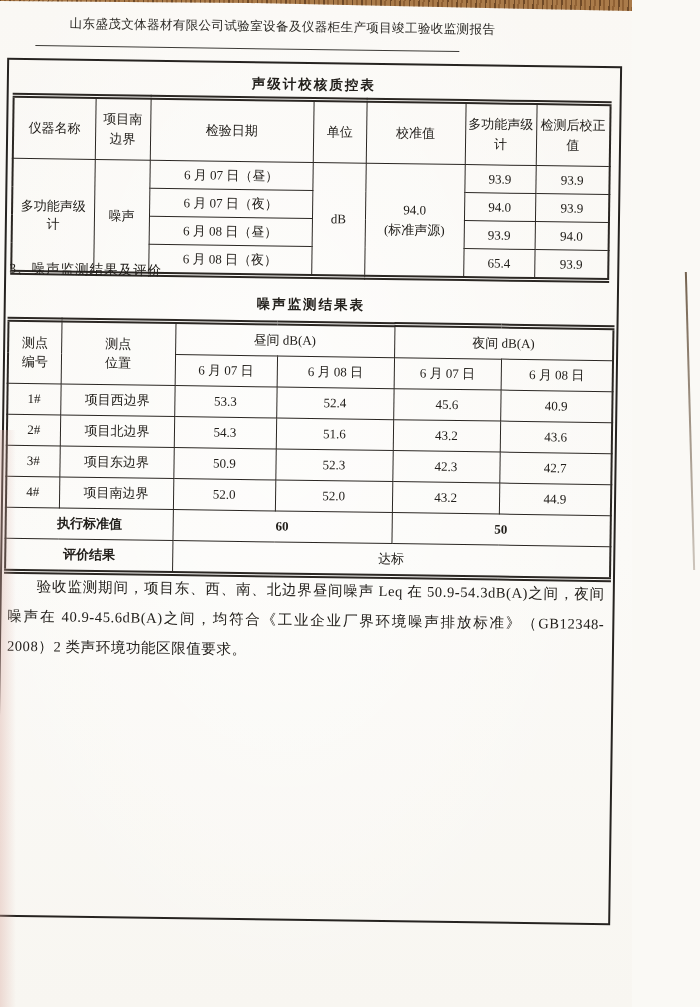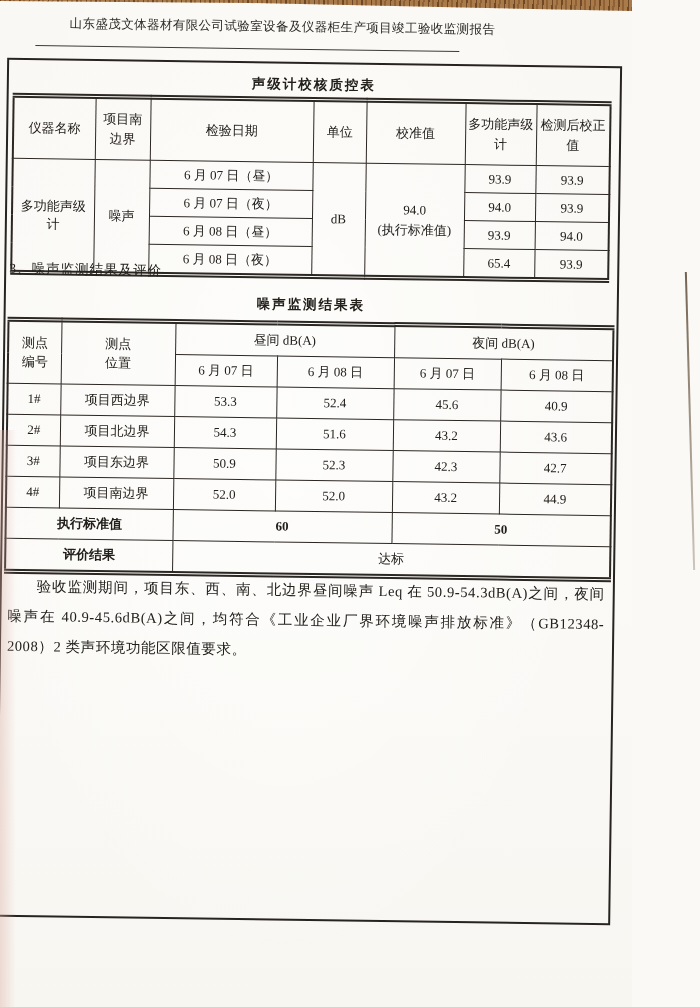--- a/index.html
+++ b/index.html
@@ -183,21 +183,21 @@
         <th>多功能声级计</th>
         <th>检测后校正值</th>
       </tr>
       <tr>
         <td rowspan="4">多功能声级计</td>
         <td rowspan="4">噪声</td>
         <td>6 月 07 日（昼）</td>
         <td rowspan="4">dB</td>
         <td rowspan="4">
           <span class="cal-val-line">94.0</span>
-          <span class="cal-val-line">(执行标准值)</span>
+          <span class="cal-val-line">(标准声源)</span>
         </td>
         <td>93.9</td>
         <td>93.9</td>
       </tr>
       <tr>
         <td>6 月 07 日（夜）</td>
         <td>94.0</td>
         <td>93.9</td>
       </tr>
       <tr>

